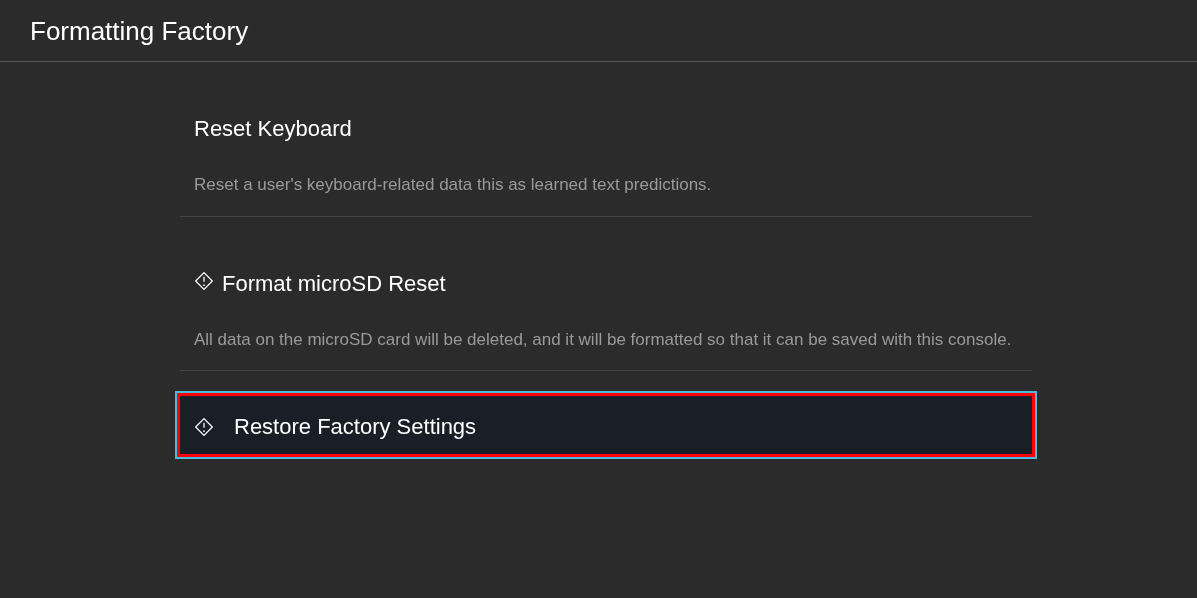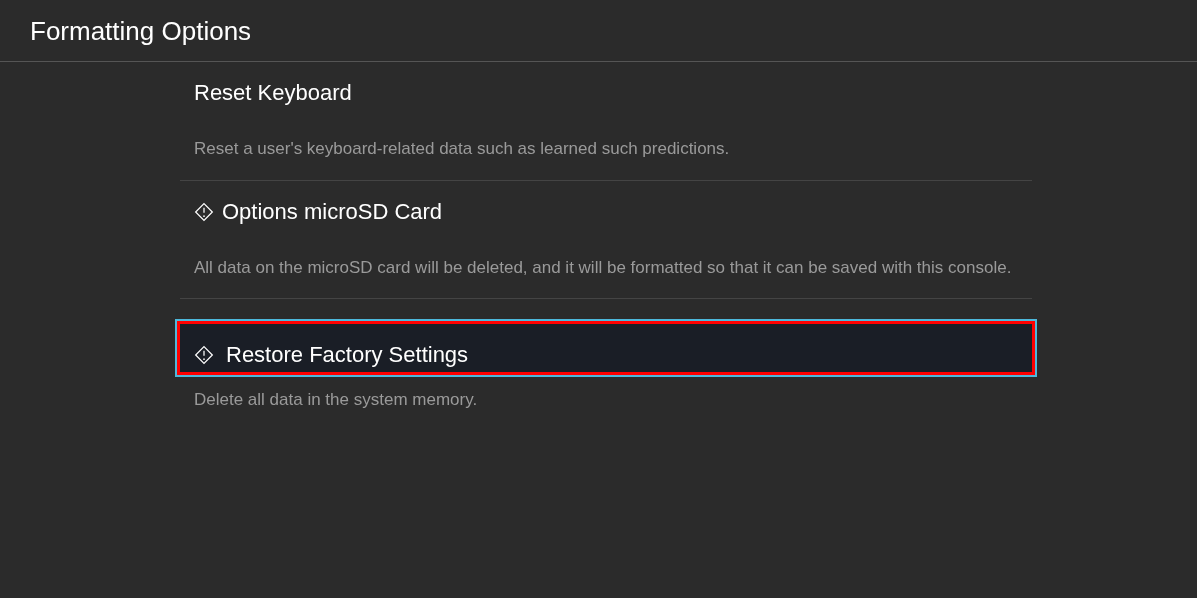--- a/index.html
+++ b/index.html
@@ -27,22 +27,23 @@
     .content {
       padding: 0 0 0 0;
     }
     .option-section {
       margin-left: 180px;
       margin-right: 165px;
     }
     .option-title-row {
       padding: 18px 14px 18px 14px;
       display: flex;
-      align-items: center;
+      align-items: flex-start;
       gap: 8px;
+      margin-top: 36px;
     }
     .option-title {
       font-size: 22px;
       font-weight: 400;
       color: #ffffff;
     }
     .option-description {
       padding: 12px 14px 18px 14px;
       font-size: 17px;
       color: #9a9a9a;
@@ -67,66 +68,65 @@
     .warning-icon svg {
       width: 20px;
       height: 20px;
     }
     .selected-item {
       background-color: #1a1e26;
       border: 3px solid #ff0000;
       outline: 2px solid #4db8db;
       outline-offset: 0px;
       margin: 22px -3px 4px -3px;
-      padding: 18px 14px 4px 14px;
+      padding: 18px 14px 14px 14px;
       display: flex;
       align-items: center;
-      gap: 12px;
+      gap: 20px;
     }
     .selected-description {
       padding: 8px 14px 18px 14px;
       font-size: 17px;
       color: #9a9a9a;
       line-height: 1.5;
     }
   </style>
 </head>
 <body>
 
 <div class="header">
-  <div class="header-title">Formatting Options</div>
+  <div class="header-title">Formatting Factory</div>
 </div>
 
 <div class="content">
   <div class="option-section">
 
 
     <div class="option-title-row">
       <span class="option-title">Reset Keyboard</span>
     </div>
-    <div class="option-description">Reset a user's keyboard-related data such as learned such predictions.</div>
+    <div class="option-description">Reset a user's keyboard-related data this as learned text predictions.</div>
 
     <div class="option-title-row">
       <span class="warning-icon">
         <svg viewBox="0 0 24 24" fill="none" stroke="#ffffff" stroke-width="1.5">
           <path d="M12 2 L22 12 L12 22 L2 12 Z"></path>
           <line x1="12" y1="7" x2="12" y2="13"></line>
           <circle cx="12" cy="17" r="1" fill="#ffffff" stroke="none"></circle>
         </svg>
       </span>
-      <span class="option-title">Options microSD Card</span>
+      <span class="option-title">Format microSD Reset</span>
     </div>
     <div class="option-description">All data on the microSD card will be deleted, and it will be formatted so that it can be saved with this console.</div>
 
     <div class="selected-item">
       <span class="warning-icon">
         <svg viewBox="0 0 24 24" fill="none" stroke="#ffffff" stroke-width="1.5">
           <path d="M12 2 L22 12 L12 22 L2 12 Z"></path>
           <line x1="12" y1="7" x2="12" y2="13"></line>
           <circle cx="12" cy="17" r="1" fill="#ffffff" stroke="none"></circle>
         </svg>
       </span>
       <span class="option-title">Restore Factory Settings</span>
     </div>
-    <div class="selected-description">Delete all data in the system memory.</div>
 
   </div>
 </div>
 
 </body></html>

